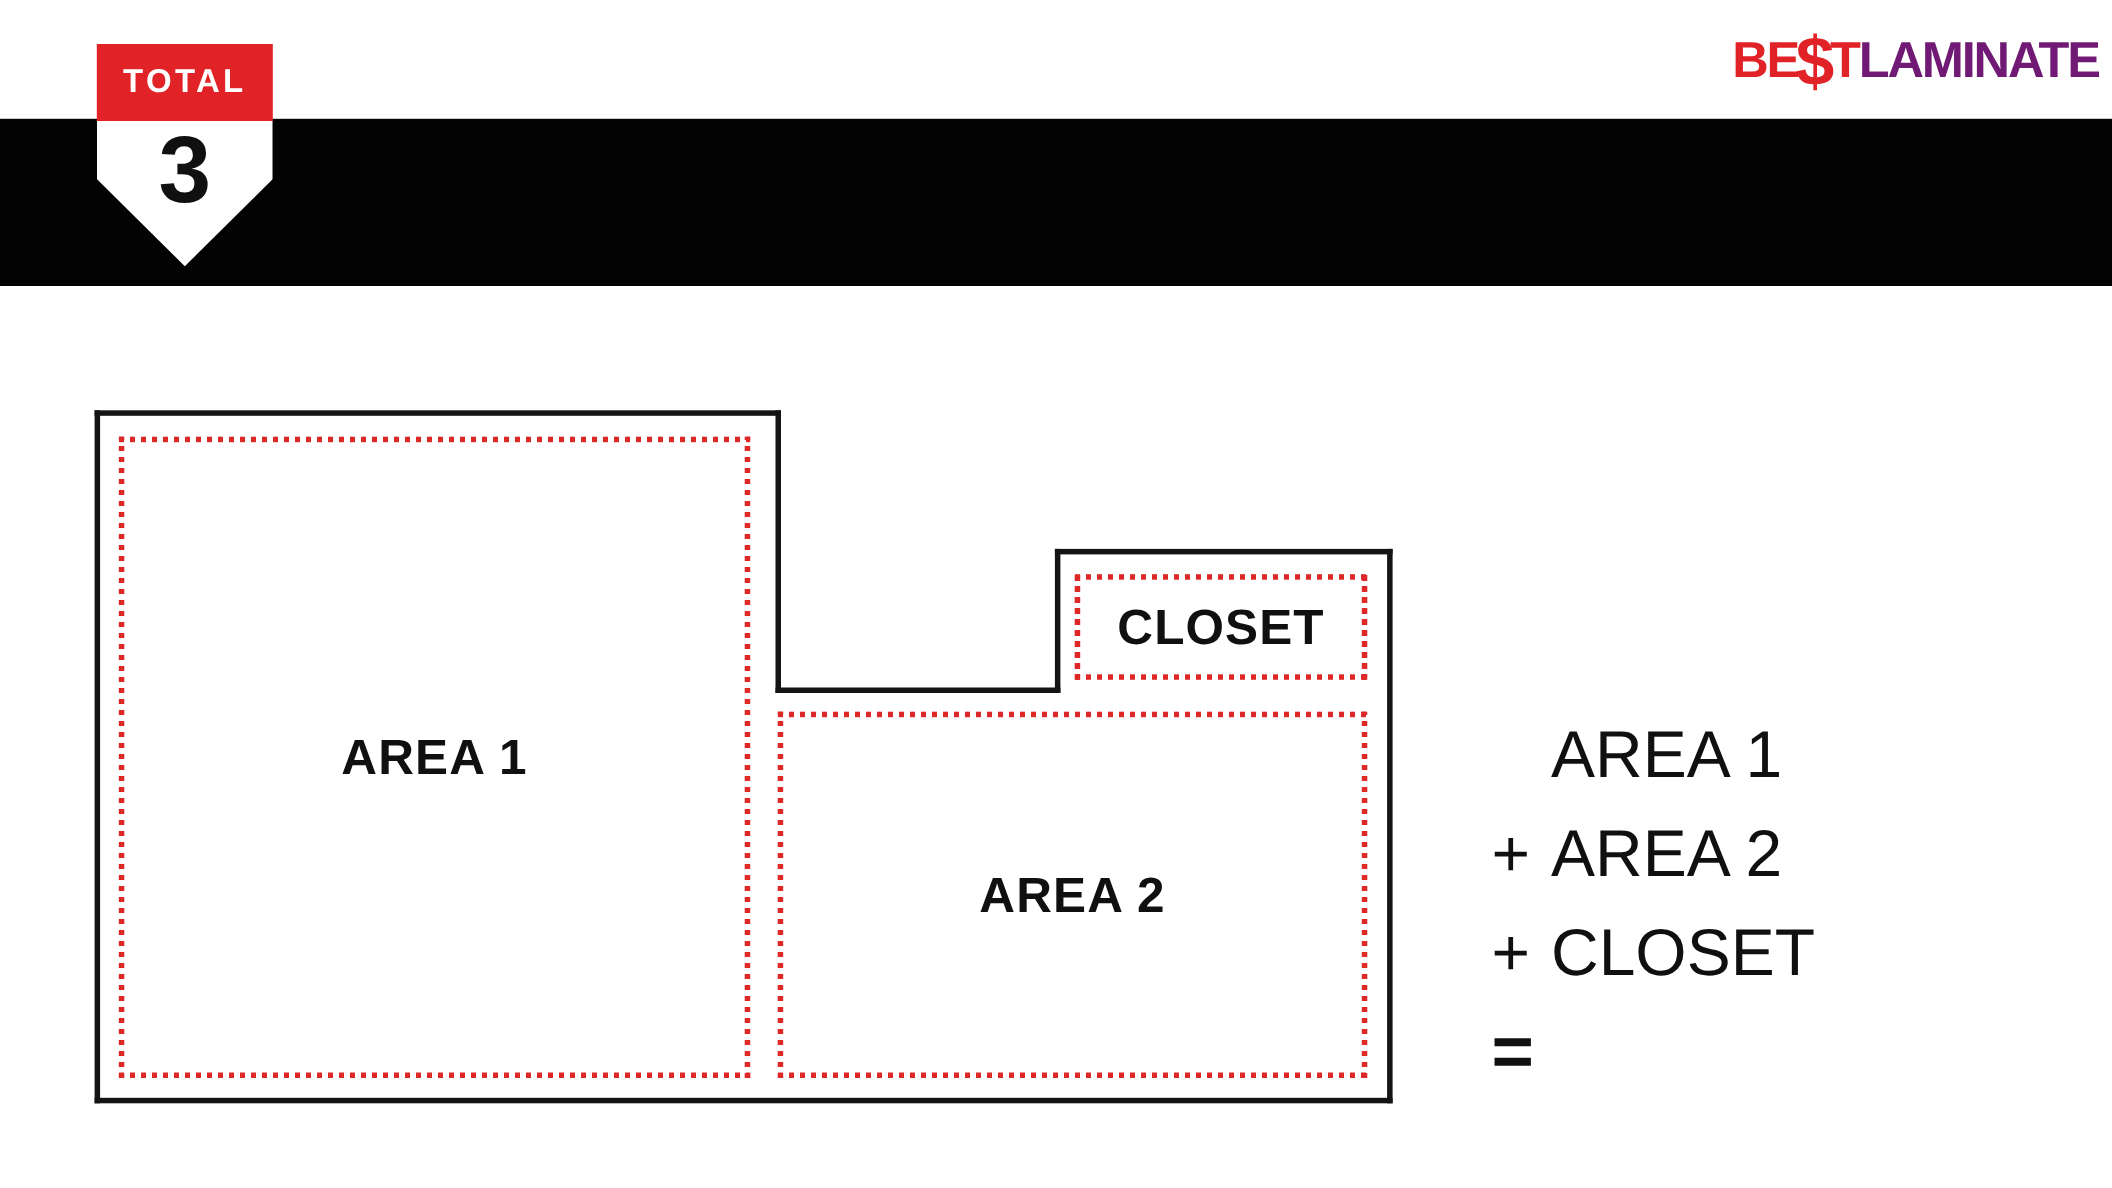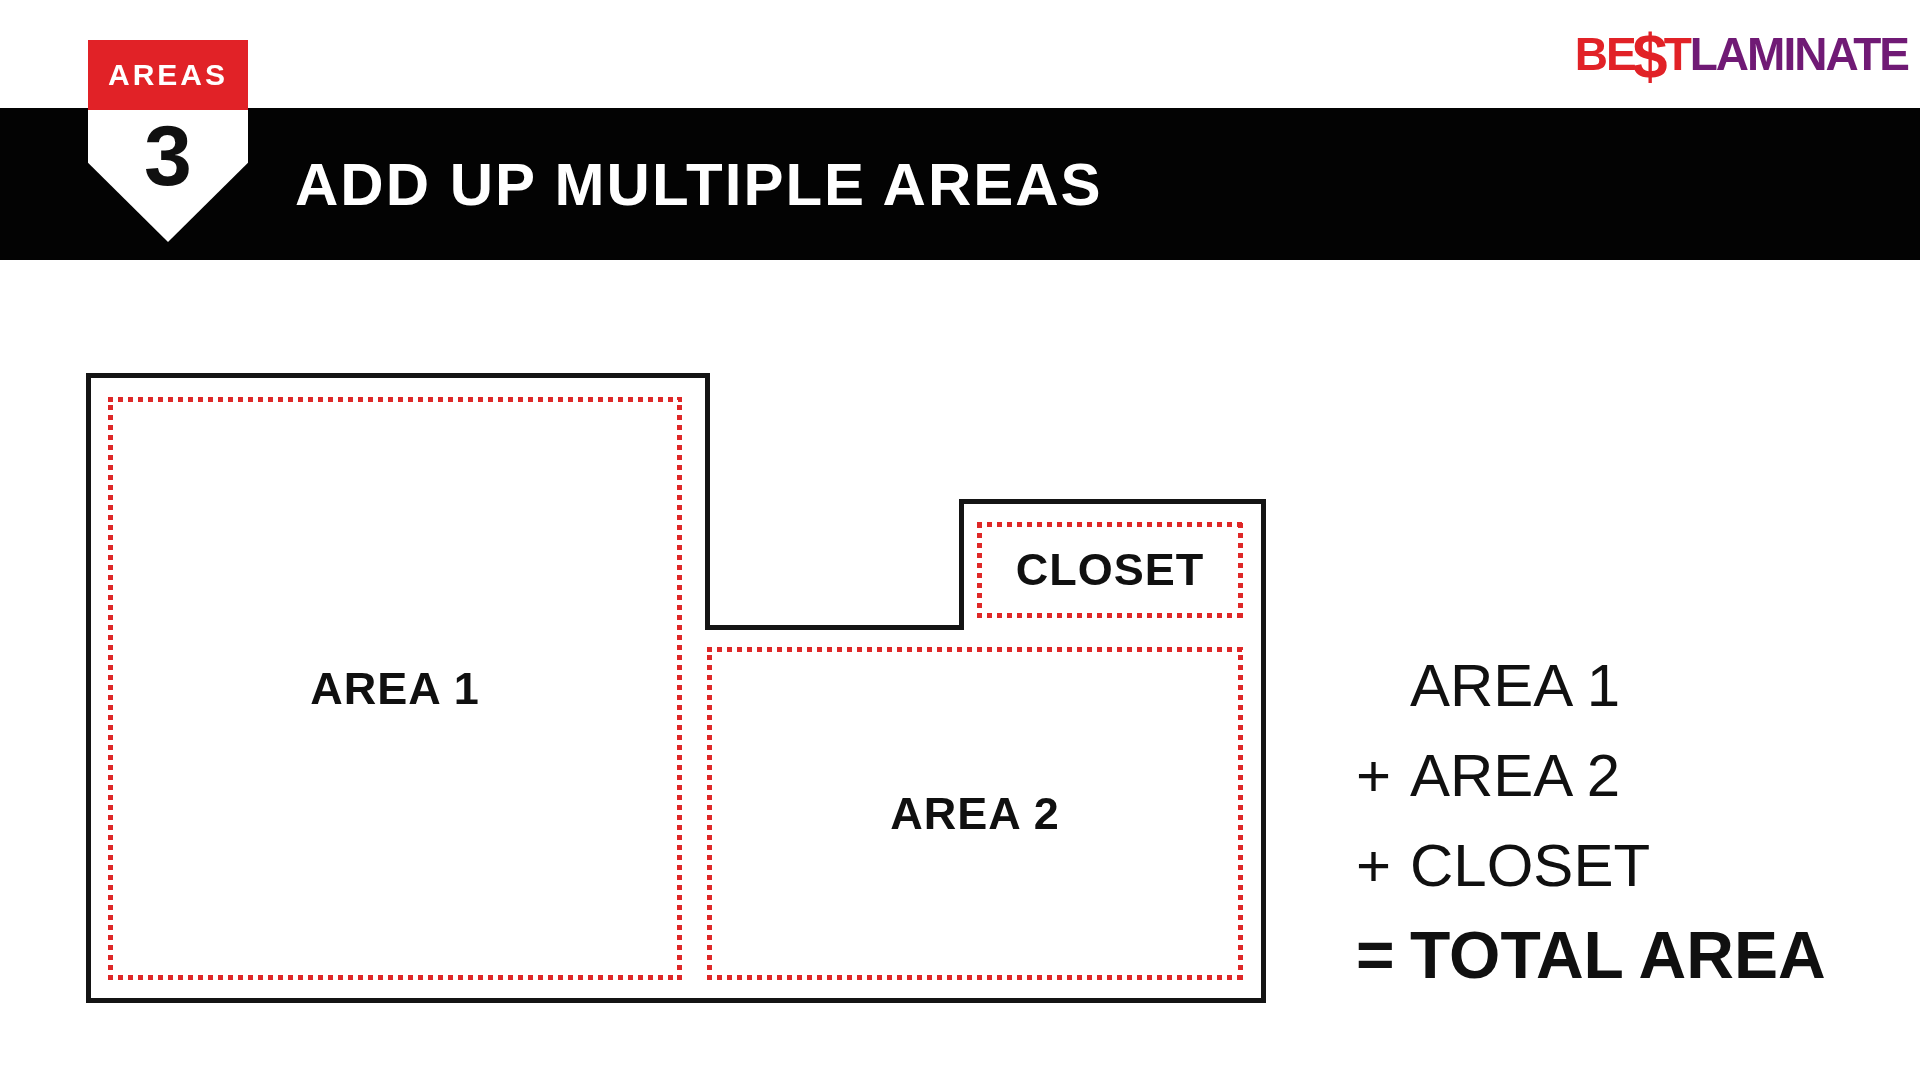--- a/index.html
+++ b/index.html
@@ -65,24 +65,23 @@
   .sum-row{display:flex;align-items:center;height:90px;font-size:60px;color:var(--ink);white-space:nowrap;}
   .sum-prefix{width:54px;flex:0 0 54px;}
   .sum-row.total{font-weight:bold;font-size:66px;}
 </style>
 </head>
 <body>
 
 <div class="page">
 
   <div class="banner"></div>
-  <div class="banner-title">ADD UP MULTIPLE AREAS</div>
 
   <div class="badge-top">
-    <span>AREAS</span>
+    <span>TOTAL</span>
   </div>
   <div class="badge-bottom">
     <span class="badge-number">3</span>
   </div>
 
   <div class="logo">
     <span class="red">BE</span>
       <span class="dollar">$</span>
       <span class="red">T</span>
       <span class="dark">LAMINATE</span>
@@ -119,17 +118,16 @@
     <div class="sum-row">
       <span class="sum-prefix">+</span>
       <span class="sum-label">AREA 2</span>
     </div>
     <div class="sum-row">
       <span class="sum-prefix">+</span>
       <span class="sum-label">CLOSET</span>
     </div>
     <div class="sum-row total">
       <span class="sum-prefix">=</span>
-      <span class="sum-label">TOTAL AREA</span>
     </div>
   </div>
 
 </div>
 
 </body></html>

